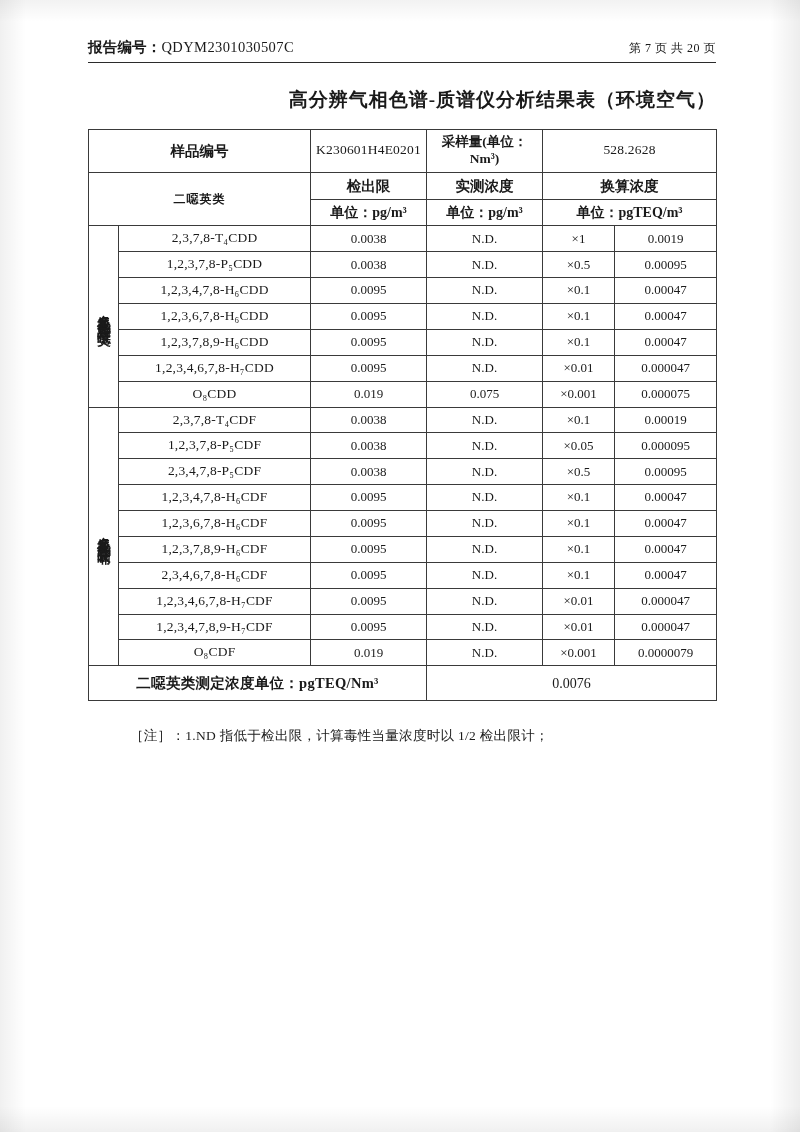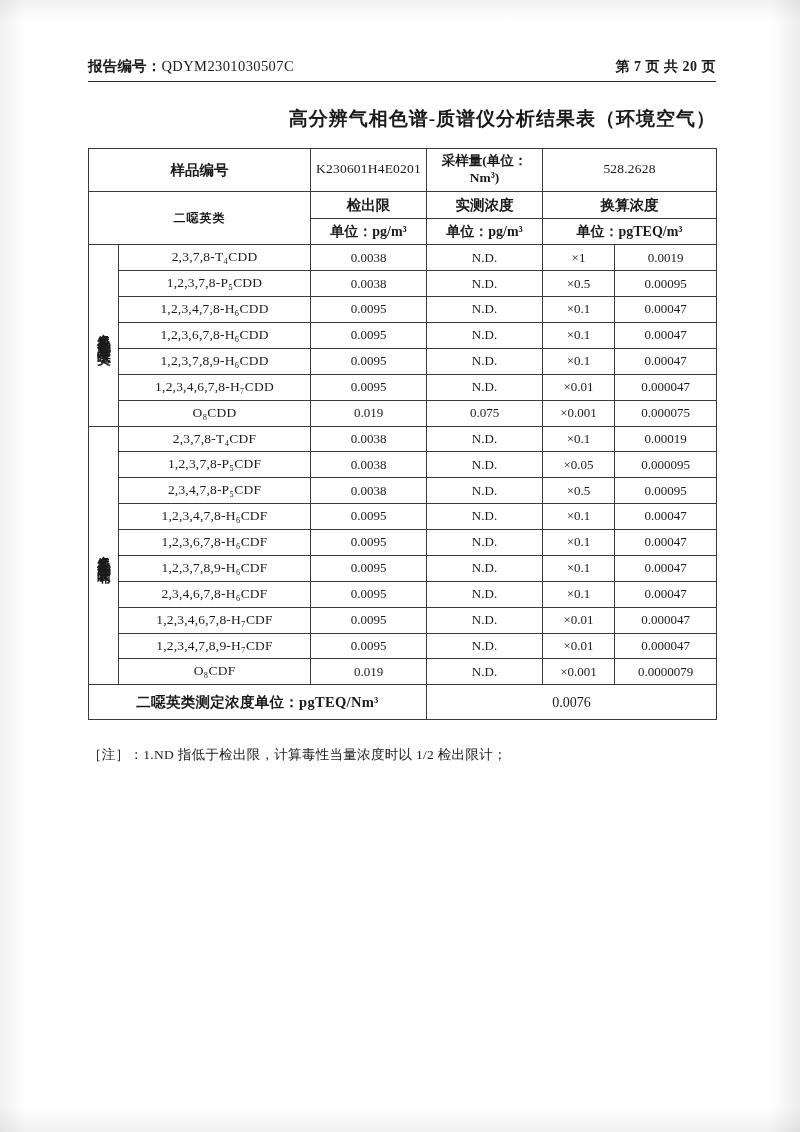--- a/index.html
+++ b/index.html
@@ -23,21 +23,21 @@
     background:
       linear-gradient(to right, rgba(0,0,0,0.06) 0px, rgba(0,0,0,0.0) 26px),
       linear-gradient(to left, rgba(0,0,0,0.07) 0px, rgba(0,0,0,0.0) 30px),
       linear-gradient(to bottom, rgba(0,0,0,0.05) 0px, rgba(0,0,0,0.0) 22px),
       linear-gradient(to top, rgba(0,0,0,0.06) 0px, rgba(0,0,0,0.0) 26px);
     pointer-events: none;
   }
   .content {
     position: absolute;
     left: 88px;
-    top: 46px;
+    top: 28px;
     width: 628px;
   }
   
   .hdr {
     display: flex;
     justify-content: space-between;
     align-items: flex-end;
     font-size: 14.5px;
     padding-bottom: 5px;
     border-bottom: 1.4px solid #2b2b2b;
@@ -47,23 +47,23 @@
   }
   .hdr-left .lbl {
     font-family: "Liberation Serif", serif;
     font-weight: 600;
   }
   .hdr-left .num {
     font-family: "Liberation Serif", serif;
     letter-spacing: 0.4px;
   }
   .hdr-right {
-    font-weight: 700;
+    font-weight: 400;
     letter-spacing: 0.5px;
-    font-size: 14px;
+    font-size: 12px;
     margin-top: 12px;
   }
   
   .title {
     text-align: right;
     font-size: 19px;
     font-weight: bold;
     letter-spacing: 1px;
     margin-top: 24px;
     margin-bottom: 16px;
@@ -116,21 +116,21 @@
   }
   .total-val { font-size: 14px; margin-left: 20px; }
   
   .notes {
     margin-top: 22px;
     font-size: 13.5px;
     line-height: 1.95;
     letter-spacing: 0.3px;
   }
   .notes .row { display: block; }
-  .notes .indent1 { padding-left: 0px; }
+  .notes .indent1 { padding-left: 0px; margin-left: 42px; }
   .notes .indent2 { padding-left: 40px; }
   .notes .indent3 { padding-left: 22px; }
 </style>
 </head>
 <body>
 
 <div class="page">
   <div class="paper-tint"></div>
 
   <div class="content">

